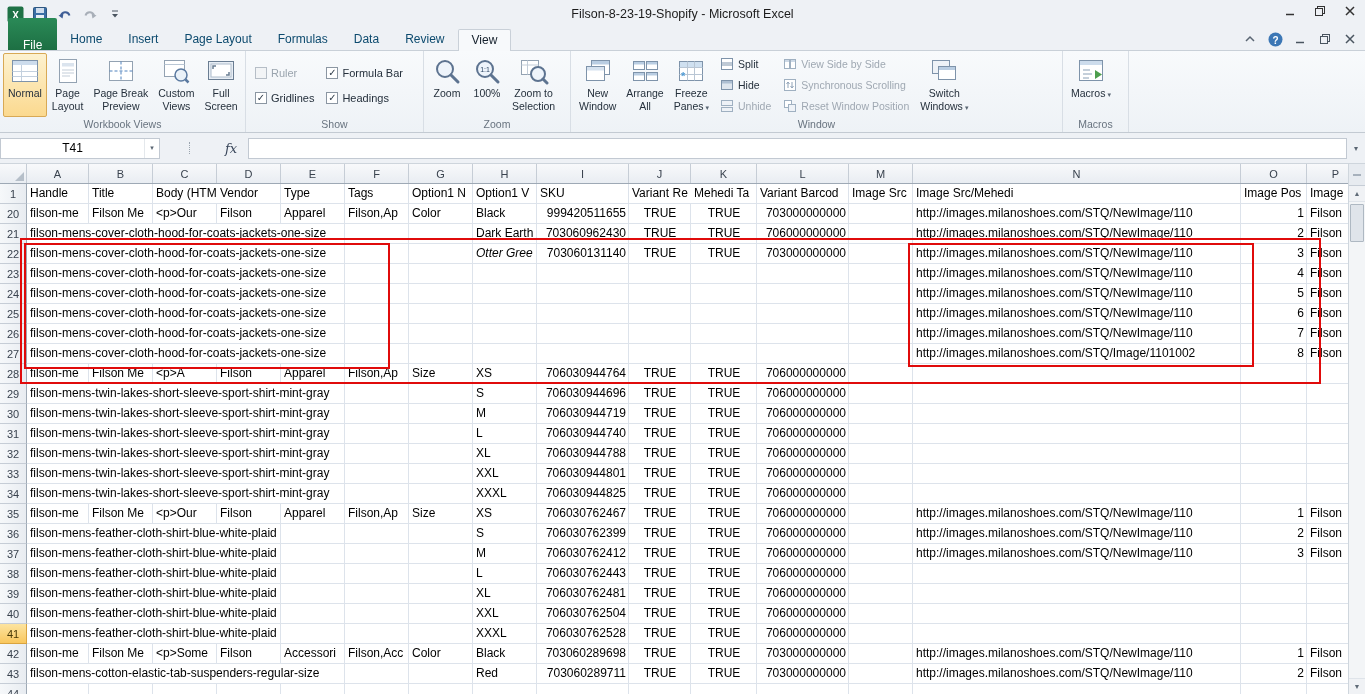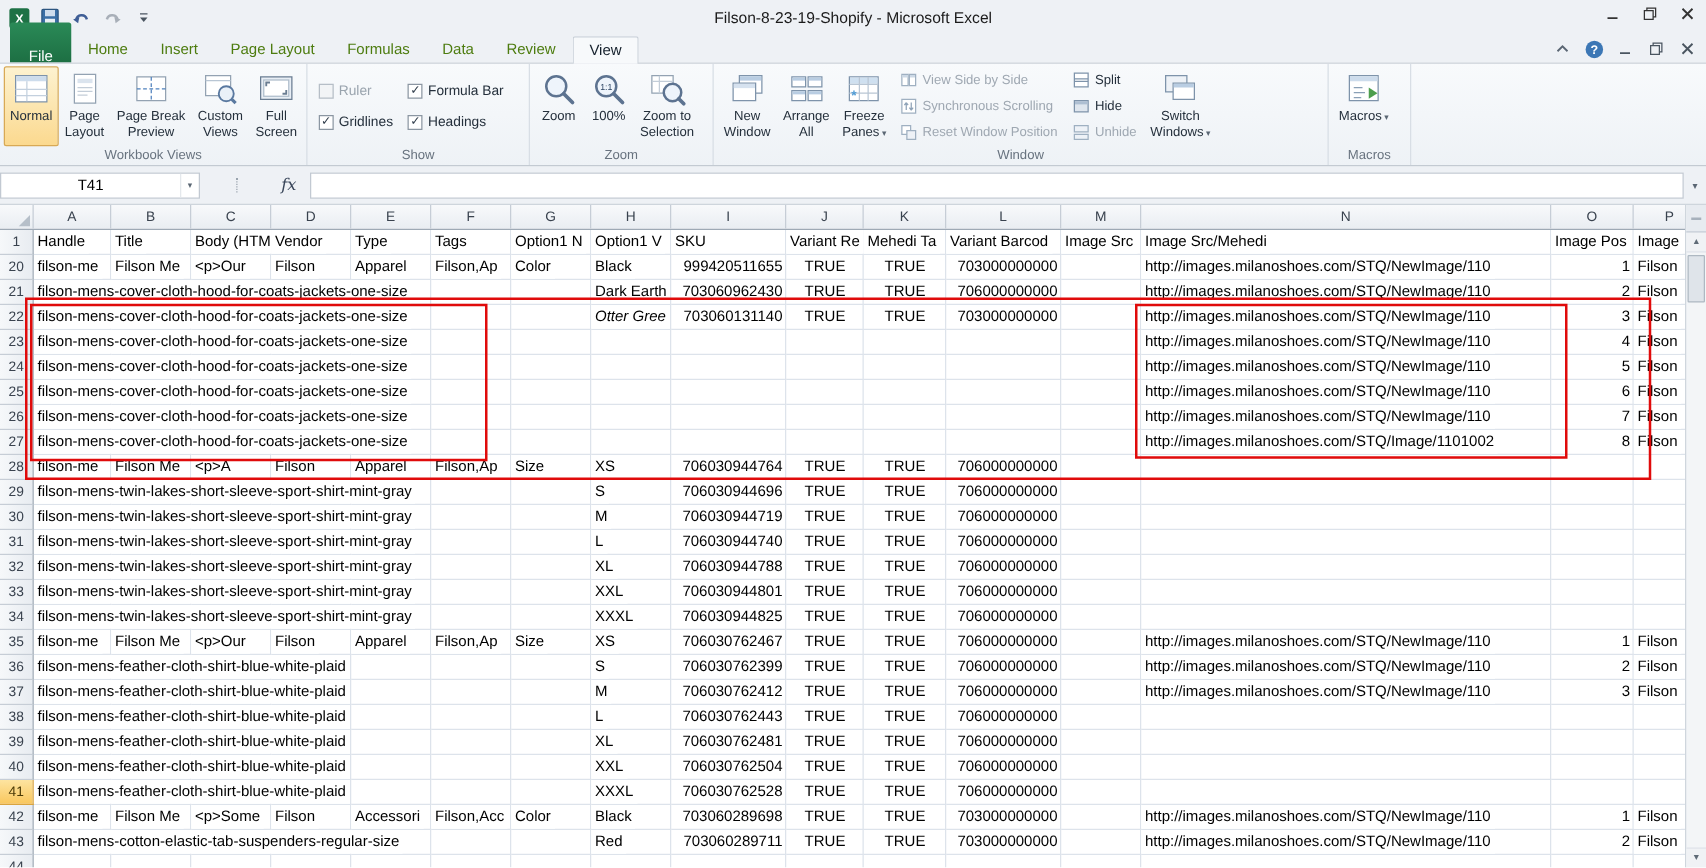--- a/index.html
+++ b/index.html
@@ -11,21 +11,21 @@
 .titlebar{height:28px;background:#eef1f5;display:flex;align-items:center;position:relative}
 .qat{display:flex;align-items:center;gap:5px;padding-left:5px;height:100%}
 .qat-btn{display:inline-flex;align-items:center;justify-content:center;width:20px;height:20px}
 .title{position:absolute;left:50%;top:0;transform:translateX(-50%);line-height:28px;font-size:12.5px;color:#1b1b1b;white-space:nowrap}
 .wcontrols{margin-left:auto;display:flex;height:100%;align-items:flex-start}
 .wc-btn{width:30px;height:22px;display:flex;align-items:center;justify-content:center}
 
 
 .tabrow{height:22px;background:#eef1f5;display:flex;align-items:flex-end;position:relative}
 .rtabs{display:flex;height:100%;align-items:flex-end}
-.rtab{height:21px;line-height:21px;padding:0 13px;font-size:12px;color:#4d7c0f;cursor:default;white-space:nowrap}
+.rtab{height:21px;line-height:21px;padding:0 13px;font-size:12px;color:#0c4a6e;cursor:default;white-space:nowrap}
 .rtab.file{background:linear-gradient(#2a8a57,#1d6f43);color:#fff;height:16px;line-height:22px;padding:16px 15px;border-radius:2px 2px 0 0;margin-left:8px}
 .rtab.active{background:#f7f9fb;border:1px solid #c9d0d8;border-bottom:none;height:22px;line-height:21px;color:#15202c;border-radius:2px 2px 0 0;position:relative;z-index:3;margin-bottom:-1px}
 .tabrow-right{margin-left:auto;display:flex;align-items:center;gap:7px;padding-right:6px;height:100%}
 .tr-btn{display:inline-flex;align-items:center;justify-content:center;width:18px;height:18px}
 
 
 .ribbon{height:83px;background:linear-gradient(#f8fafc,#eef2f6);border-top:1px solid #c9d0d8;border-bottom:1px solid #c3cad2;display:flex;position:relative;z-index:2}
 .rgroups{display:flex;width:100%}
 .rgroup{border-right:1px solid #d8dee5;display:flex;flex-direction:column;padding-top:1px;flex:none}
 .rgc{flex:1;display:flex;align-items:stretch;padding:1px 3px 0}
@@ -394,20 +394,49 @@
                   <path d="M3.5 10.5h23M11.5 4.5v19M18.5 4.5v19M3.5 17.5h23" stroke="#b9c6d4"></path>
                   <text x="5" y="23" font-size="11" fill="#4f9bd5" font-weight="bold">*</text>
                 </svg>
               </span>
               <div class="blab">
                 <div>Freeze</div>
                 <div>Panes<span class="drop">▾</span></div>
               </div>
             </div>
             <div class="smallcol">
+              <div class="smallbtn">
+                <span class="sic" style="display: inline-flex;">
+                  <svg width="14" height="14">
+                    <rect x="1.5" y="1.5" width="11" height="11" fill="#fff" stroke="#7e93aa"></rect>
+                    <path d="M1.5 6h11M1.5 8h11" stroke="#7e93aa"></path>
+                  </svg>
+                </span>
+                <span>Split</span>
+              </div>
+              <div class="smallbtn">
+                <span class="sic" style="display: inline-flex;">
+                  <svg width="14" height="14">
+                    <rect x="1.5" y="2.5" width="11" height="9" fill="#dfe6ee" stroke="#7e93aa"></rect>
+                    <rect x="2" y="3" width="10" height="2.5" fill="#aebfd2"></rect>
+                  </svg>
+                </span>
+                <span>Hide</span>
+              </div>
+              <div class="smallbtn disabled">
+                <span class="sic" style="display: inline-flex;">
+                  <svg width="14" height="14">
+                    <rect x="1.5" y="1.5" width="11" height="5" fill="#eef2f7" stroke="#9fb0c1"></rect>
+                    <rect x="1.5" y="8.5" width="11" height="4" fill="#eef2f7" stroke="#9fb0c1"></rect>
+                  </svg>
+                </span>
+                <span>Unhide</span>
+              </div>
+            </div>
+            <div class="smallcol">
               <div class="smallbtn disabled">
                 <span class="sic" style="display: inline-flex;">
                   <svg width="14" height="14">
                     <rect x="1.5" y="2.5" width="5" height="9" fill="#fff" stroke="#9fb0c1"></rect>
                     <rect x="7.5" y="2.5" width="5" height="9" fill="#fff" stroke="#9fb0c1"></rect>
                     <rect x="2" y="3" width="4" height="2" fill="#cdd9e6"></rect>
                     <rect x="8" y="3" width="4" height="2" fill="#cdd9e6"></rect>
                   </svg>
                 </span>
                 <span>View Side by Side</span>
@@ -422,49 +451,20 @@
                 <span>Synchronous Scrolling</span>
               </div>
               <div class="smallbtn disabled">
                 <span class="sic" style="display: inline-flex;">
                   <svg width="14" height="14">
                     <rect x="1.5" y="1.5" width="7" height="7" fill="#fff" stroke="#9fb0c1"></rect>
                     <rect x="5.5" y="5.5" width="7" height="7" fill="#eef2f7" stroke="#9fb0c1"></rect>
                   </svg>
                 </span>
                 <span>Reset Window Position</span>
-              </div>
-            </div>
-            <div class="smallcol">
-              <div class="smallbtn">
-                <span class="sic" style="display: inline-flex;">
-                  <svg width="14" height="14">
-                    <rect x="1.5" y="1.5" width="11" height="11" fill="#fff" stroke="#7e93aa"></rect>
-                    <path d="M1.5 6h11M1.5 8h11" stroke="#7e93aa"></path>
-                  </svg>
-                </span>
-                <span>Split</span>
-              </div>
-              <div class="smallbtn">
-                <span class="sic" style="display: inline-flex;">
-                  <svg width="14" height="14">
-                    <rect x="1.5" y="2.5" width="11" height="9" fill="#dfe6ee" stroke="#7e93aa"></rect>
-                    <rect x="2" y="3" width="10" height="2.5" fill="#aebfd2"></rect>
-                  </svg>
-                </span>
-                <span>Hide</span>
-              </div>
-              <div class="smallbtn disabled">
-                <span class="sic" style="display: inline-flex;">
-                  <svg width="14" height="14">
-                    <rect x="1.5" y="1.5" width="11" height="5" fill="#eef2f7" stroke="#9fb0c1"></rect>
-                    <rect x="1.5" y="8.5" width="11" height="4" fill="#eef2f7" stroke="#9fb0c1"></rect>
-                  </svg>
-                </span>
-                <span>Unhide</span>
               </div>
             </div>
             <div class="bigbtn">
               <span class="ic" style="display: inline-flex;">
                 <svg width="30" height="28">
                   <rect x="3.5" y="3.5" width="17" height="13" fill="#eef2f7" stroke="#7e93aa"></rect>
                   <rect x="9.5" y="9.5" width="17" height="13" fill="#fff" stroke="#7e93aa"></rect>
                   <rect x="10" y="10" width="16" height="3" fill="#b9cde2"></rect>
                 </svg>
               </span>

